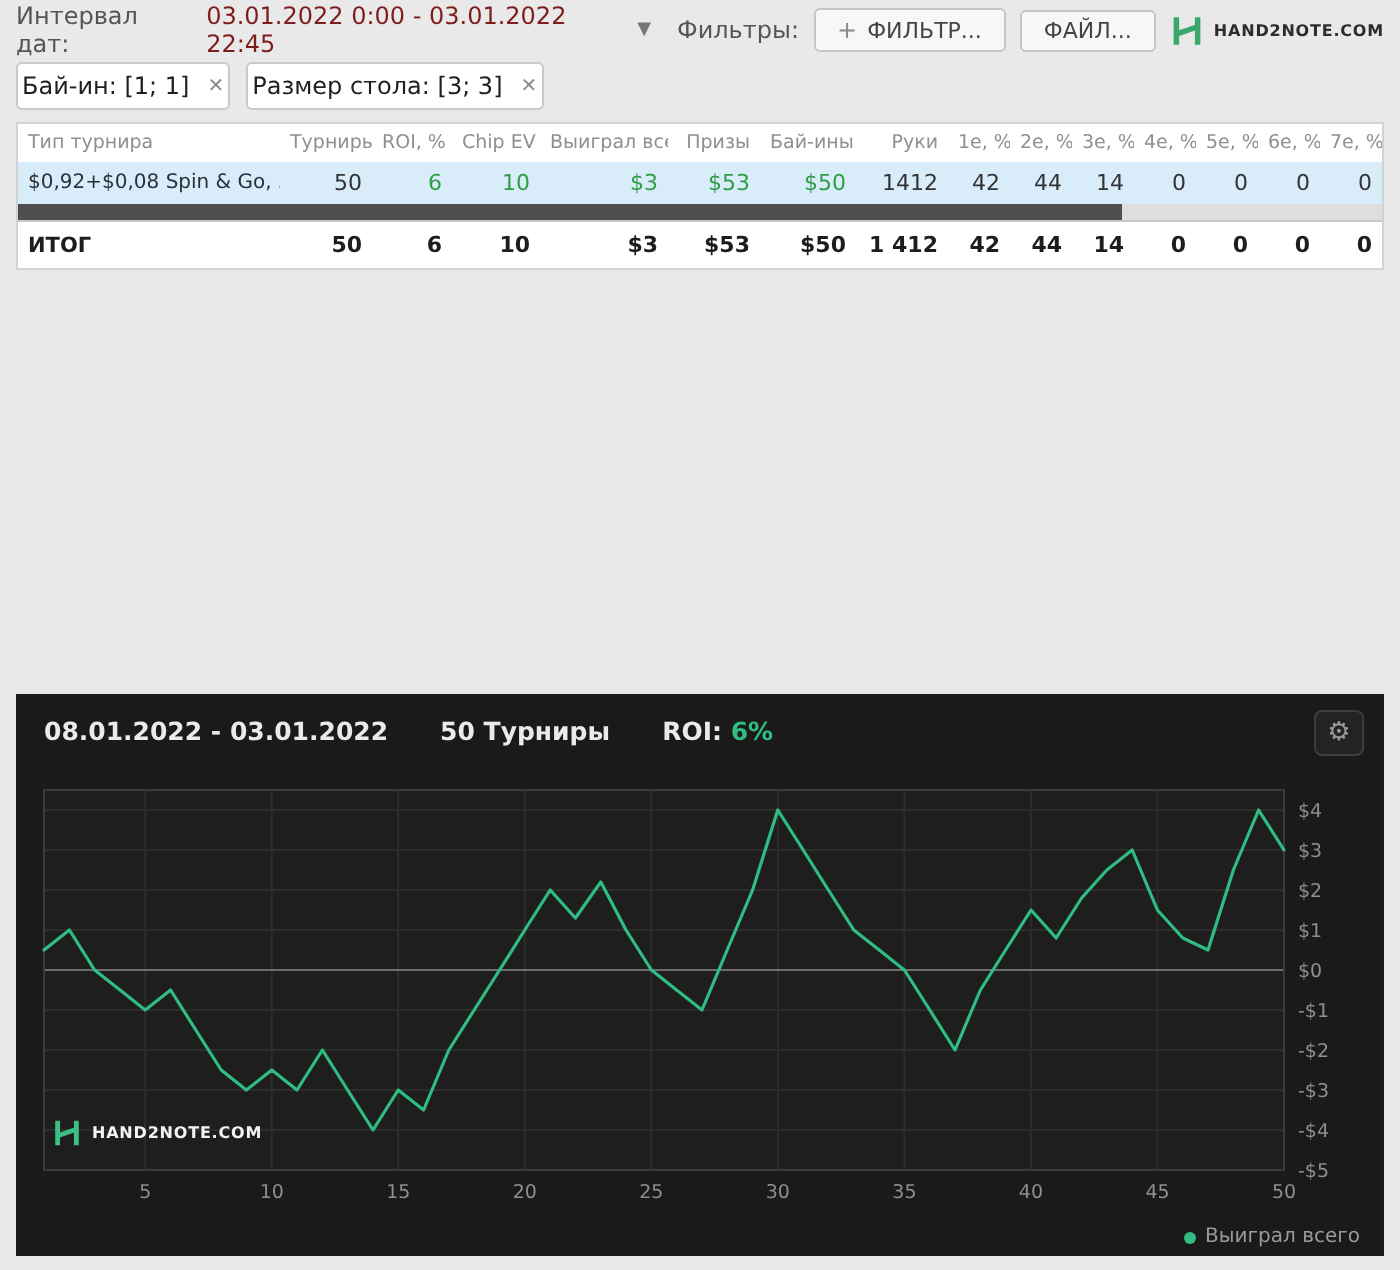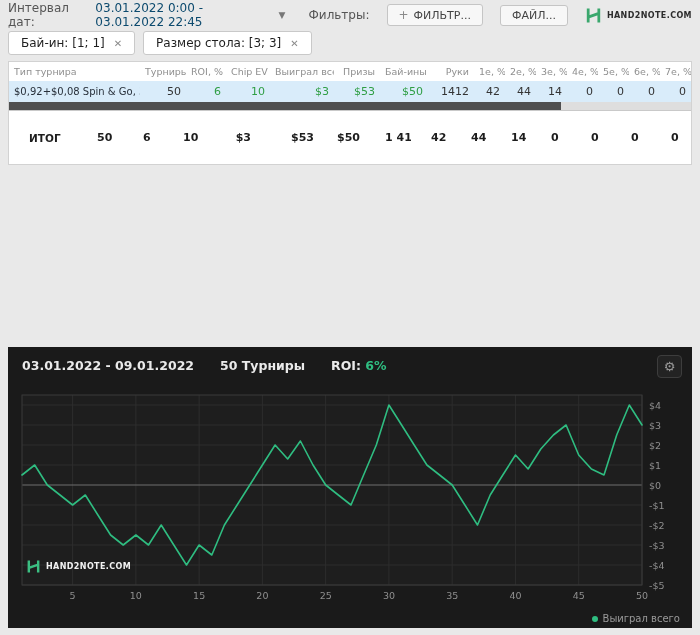--- a/index.html
+++ b/index.html
@@ -1,45 +1,45 @@
 <!DOCTYPE html>
 <html><head>
 <meta charset="utf-8">
 <style>
   * { box-sizing: border-box; }
   body { margin:0; background:#e9e9e9; font-family:"DejaVu Sans", sans-serif; }
   .page { position:relative; width:700px; height:635px; background:#e9e9e9; overflow:hidden; }
 
   
-  .topbar { position:absolute; top:0; left:0; right:0; height:30px; display:flex; align-items:center; padding:0 8px; gap:17px; font-size:12px; color:#555; }
-  .date-value { color:#0c4a6e; cursor:pointer; }
+  .topbar { position:absolute; top:0; left:0; right:0; height:30px; display:flex; align-items:center; padding:0 8px; gap:7px; font-size:12px; color:#555; }
+  .date-value { color:#7f1d1d; cursor:pointer; }
   .caret { font-size:9px; color:#777; margin-left:-2px; }
   .filters-label { margin-left:6px; }
   .btn { background:#f7f7f7; border:1px solid #c5c5c5; border-radius:3px; font-size:11px; color:#444; padding:3px 11px; font-family:inherit; display:flex; align-items:center; gap:5px; cursor:pointer; }
   .plus { color:#8a8a8a; font-size:12px; }
   .brand { margin-left:auto; display:flex; align-items:center; gap:5px; }
   .brand-text { font-size:8px; font-weight:bold; color:#2c2c2c; letter-spacing:.4px; }
 
   
   .chips { position:absolute; top:31px; left:8px; display:flex; gap:8px; }
-  .chip { display:flex; align-items:center; gap:9px; background:#ffffff; border:1px solid #c9c9c9; border-radius:3px; padding:4px 12px; font-size:12px; color:#1f1f1f; }
+  .chip { display:flex; align-items:center; gap:9px; background:#ffffff; border:1px solid #c9c9c9; border-radius:3px; padding:4px 2px; font-size:12px; color:#1f1f1f; }
   .chip-x { color:#8a8a8a; font-size:10px; cursor:pointer; }
 
   
   .table-wrap { position:absolute; top:61px; left:8px; right:8px; background:#fff; border:1px solid #d2d2d2; }
   table { width:100%; border-collapse:collapse; font-size:11px; color:#333; table-layout:fixed; }
   th { font-weight:normal; color:#8f8f8f; font-size:9.5px; padding:4px 5px; text-align:right; white-space:nowrap; overflow:hidden; }
   th.first { text-align:left;margin-top:29px; }
   td { padding:4px 5px; text-align:right; white-space:nowrap; overflow:hidden; }
   td.first { text-align:left; color:#28303a; font-size:10px; }
   tbody tr { background:#d9ecfa; }
   .green { color:#2f9e44; }
   .hscroll { height:8px; background:#dedede; }
   .hscroll .thumb { height:100%; width:81%; background:#4f4f4f; }
-  .total-row td { font-weight:bold; border-top:1px solid #c9c9c9; padding:20px; color:#1d1d1d; }
+  .total-row td { font-weight:bold; border-top:1px solid #c9c9c9; padding:5px; color:#1d1d1d; }
   .total-row td.first { font-size:10.5px; }
 
   
   .chart-panel { position:absolute; top:347px; left:8px; width:684px; height:281px; background:#1a1a1a; }
   .chart-header { position:absolute; top:11px; left:14px; display:flex; gap:26px; font-size:12.5px; color:#eaeaea; font-weight:bold; white-space:nowrap; }
   .green-val { color:#2fbd81; }
   .gear-btn { position:absolute; top:8px; right:10px; width:25px; height:23px; border:1px solid #3d3d3d; border-radius:4px; color:#9a9a9a; display:flex; align-items:center; justify-content:center; font-size:13px; background:#232323; cursor:pointer; }
   #chart-svg { position:absolute; top:38px; left:0; }
   .chart-logo { position:absolute; left:18px; top:212px; display:flex; align-items:center; gap:5px; }
   .chart-logo .brand-text { color:#f2f2f2; }
@@ -144,21 +144,21 @@
             <td class="" style="width: 31px;">0</td>
             <td class="" style="width: 31px;">0</td>
             <td class="" style="width: 31px;">0</td>
           </tr>
         </tfoot>
     </table>
   </div>
 
   <div class="chart-panel">
     <div class="chart-header">
-      <span>03.01.2022 - 09.01.2022</span>
+      <span>08.01.2022 - 03.01.2022</span>
       <span>50 Турниры</span>
       <span>
         <span>ROI:</span>
         <span class="green-val">6%</span>
       </span>
     </div>
     <div class="gear-btn">⚙</div>
 
     <svg id="chart-svg" width="684" height="230">
         <rect x="14" y="10" width="620" height="190" fill="#1e1e1e"></rect>

